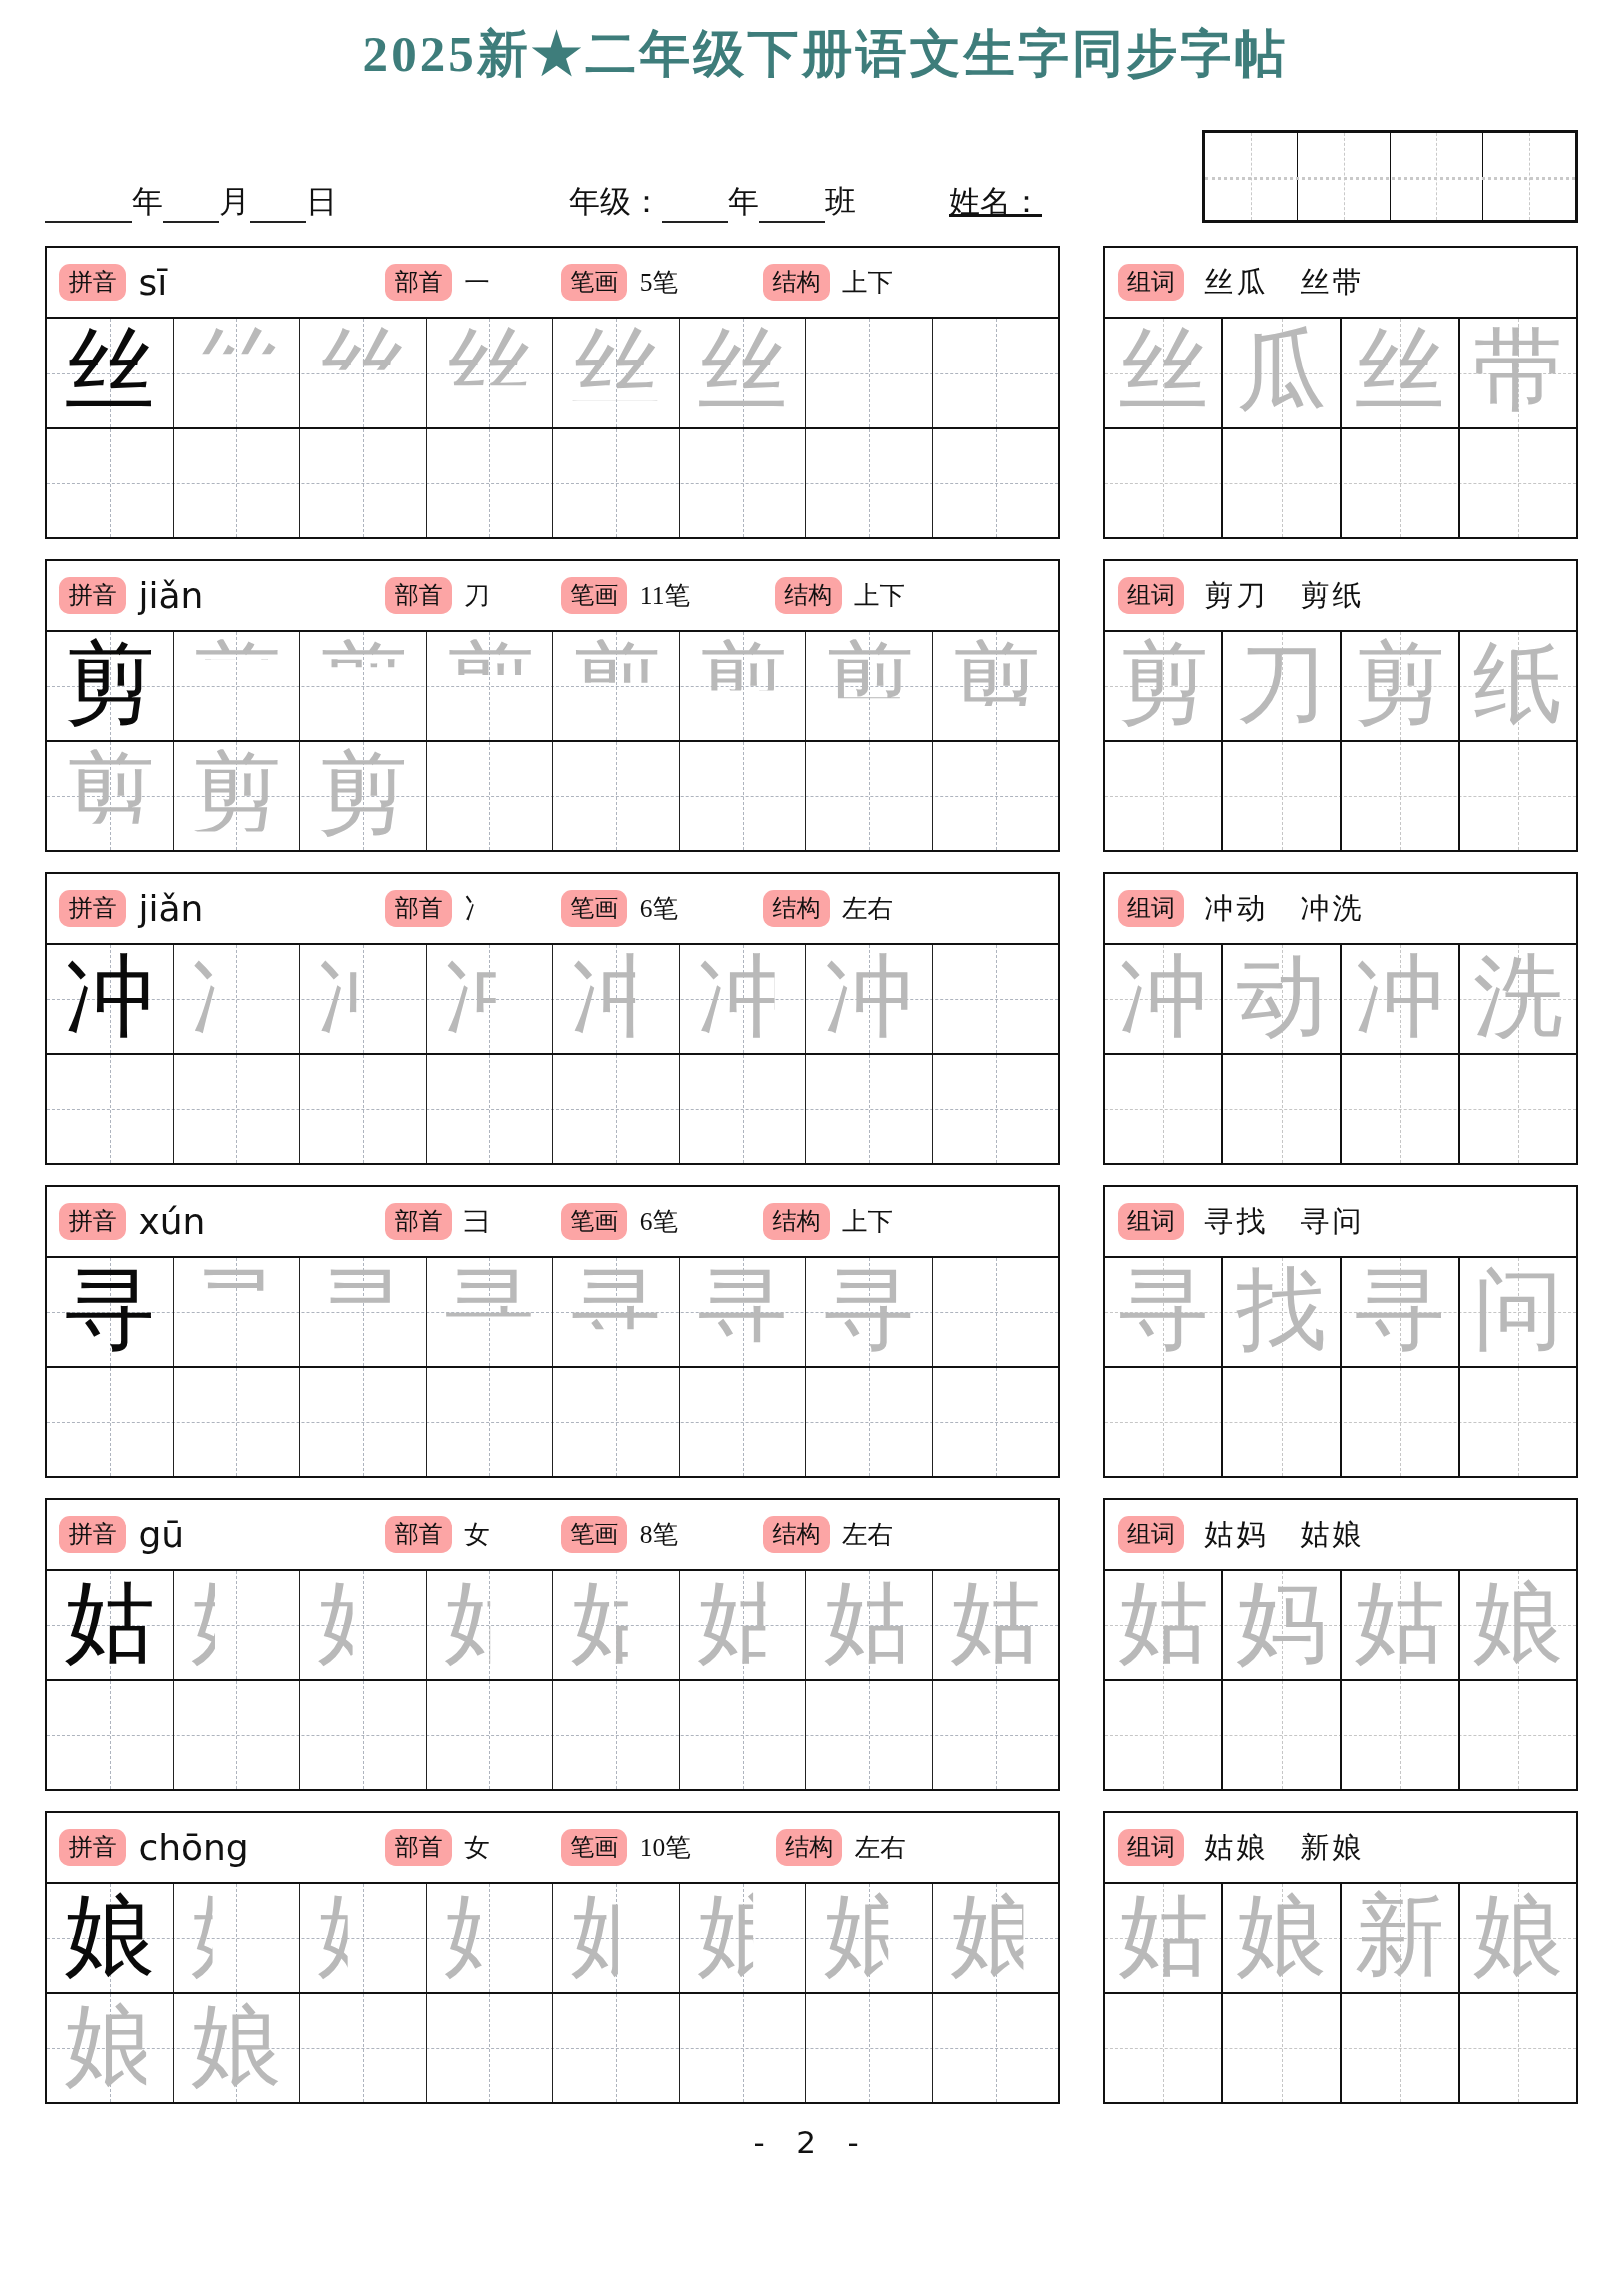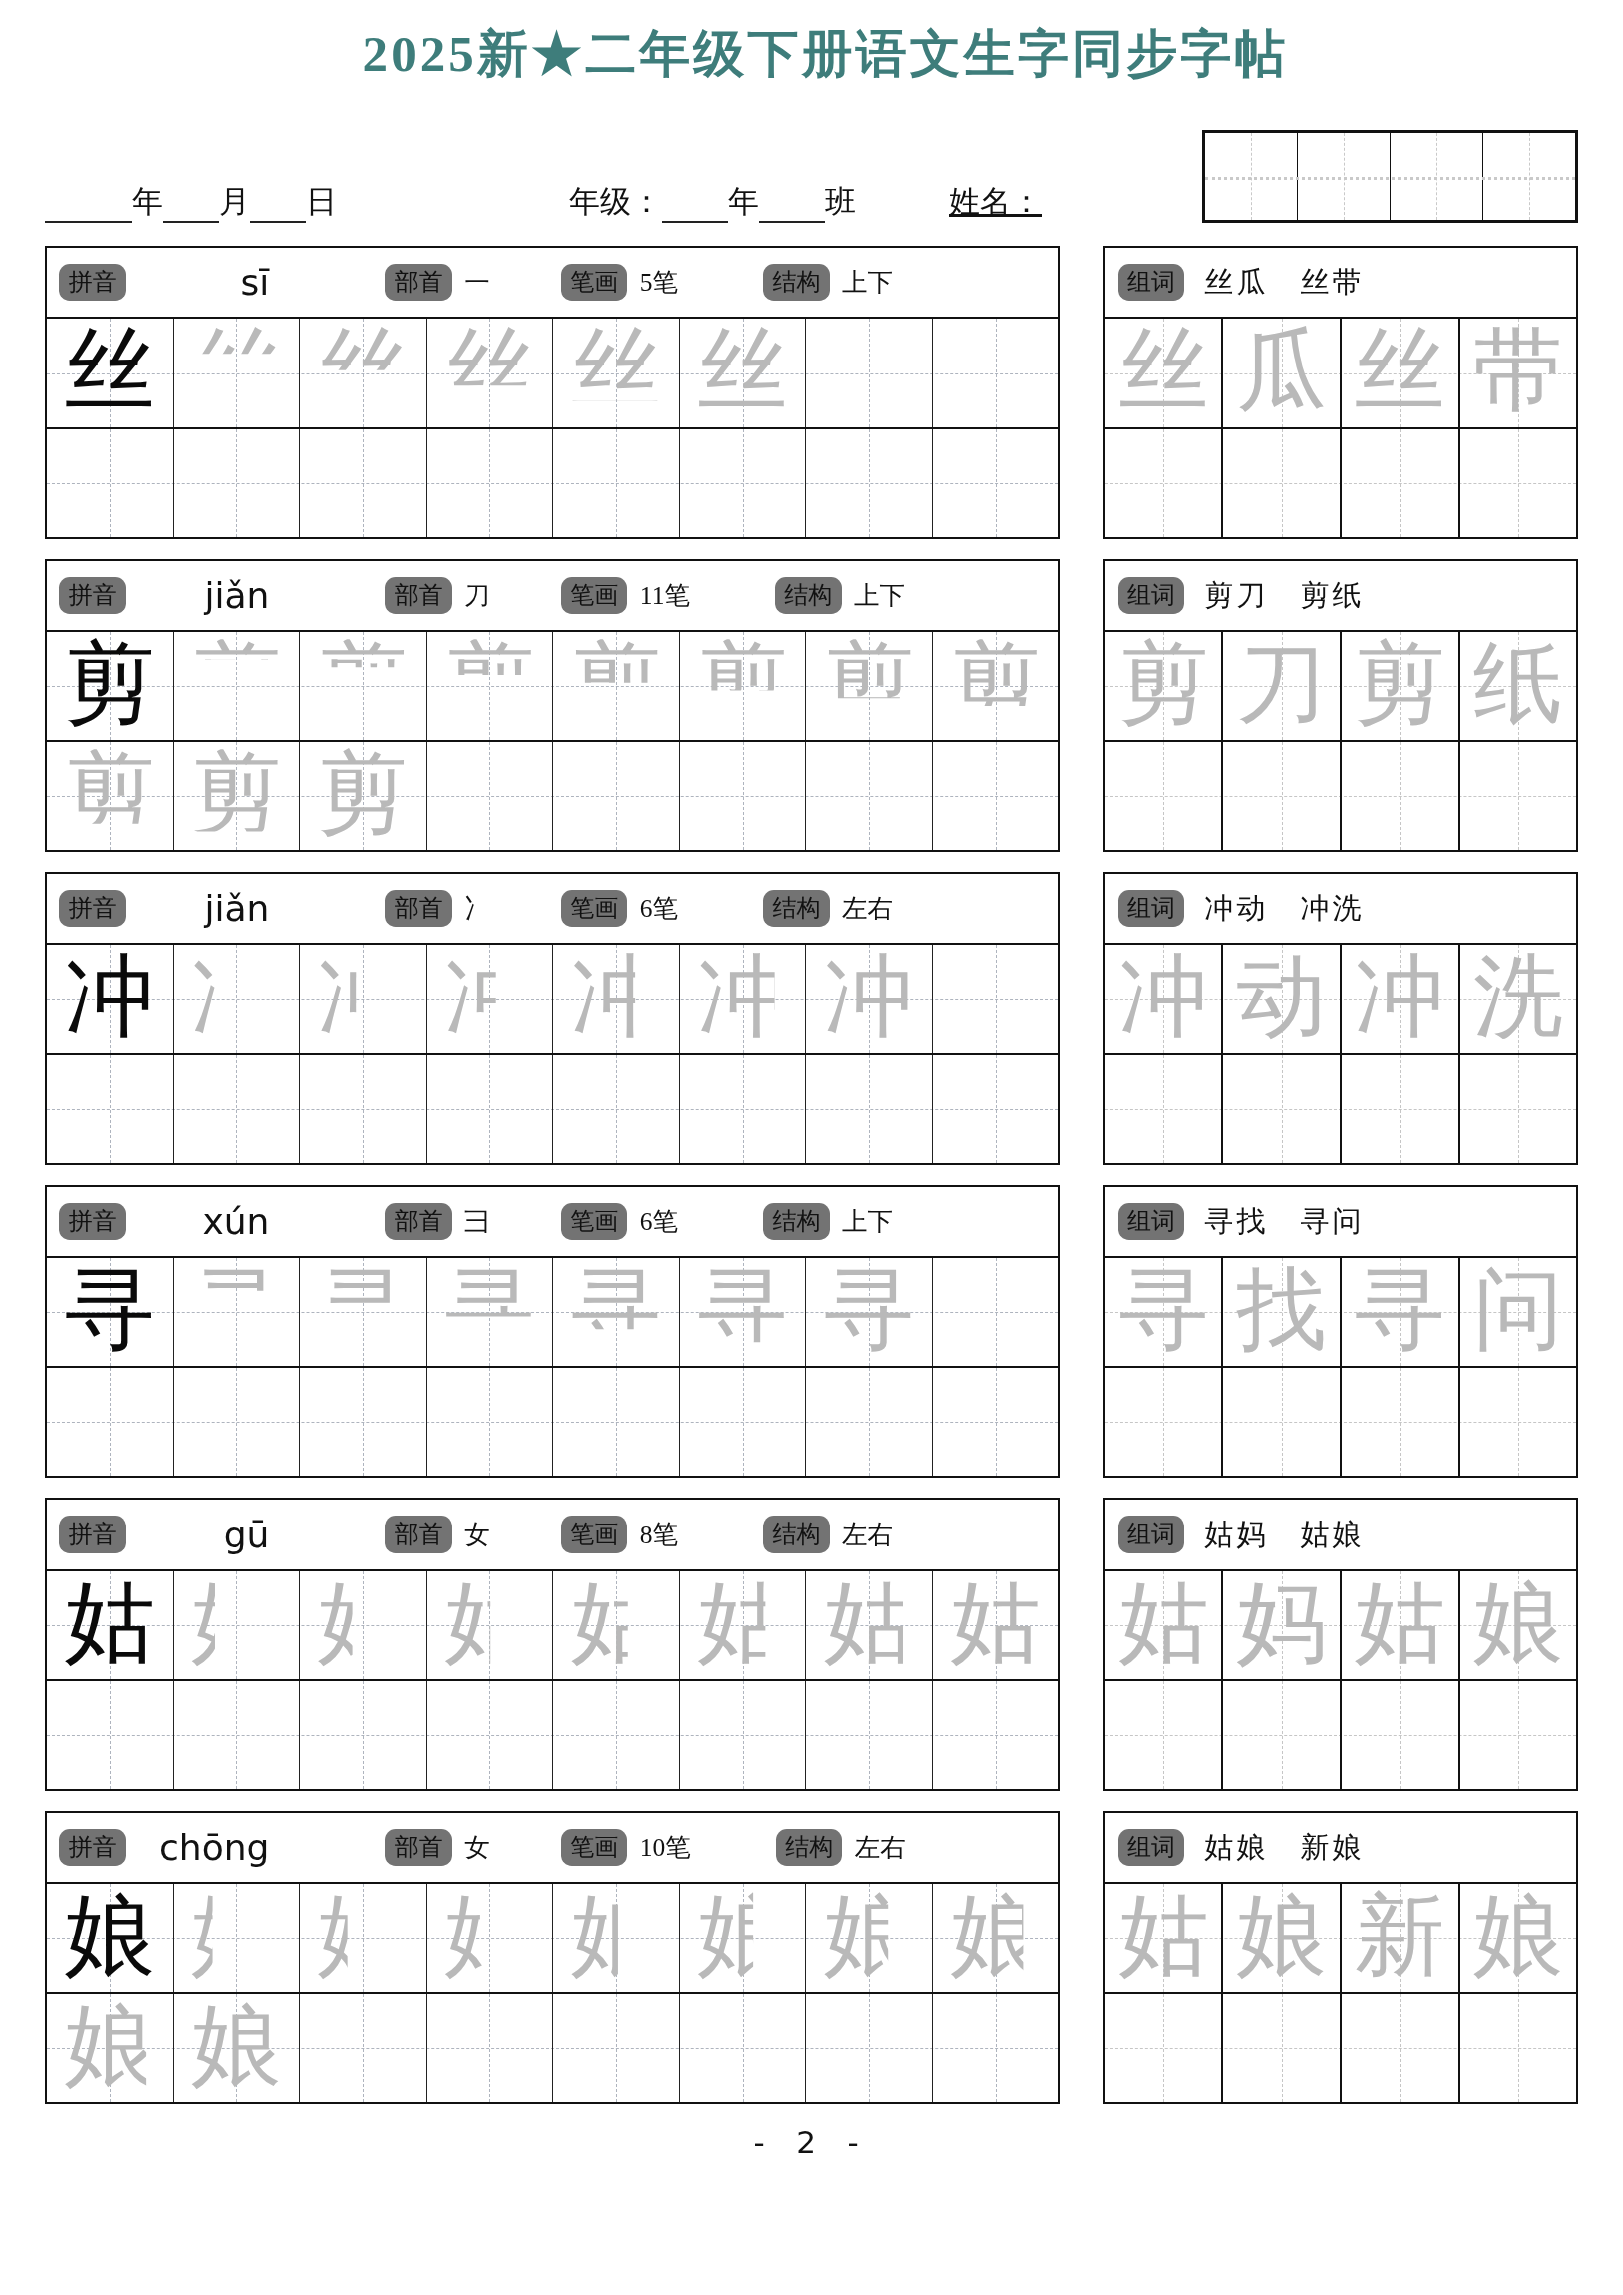--- a/index.html
+++ b/index.html
@@ -67,29 +67,29 @@
     width:475px;box-sizing:border-box;
     border:2.3px solid #111;background:#fff;
   }
   .box-header{
     height:71px;display:flex;align-items:center;
     border-bottom:2.3px solid #111;
     padding:0 12.4px;box-sizing:border-box;
     background:#fff;
   }
   .badge{
-    background:#737373;border-radius:10.8px;
+    background:#fca5a5;border-radius:10.8px;
     padding:4.6px 9.3px;
     font-size:24px;line-height:1.2;
     white-space:nowrap;
     color:#111;
   }
   .pinyin-val{
     font-family:"DejaVu Sans", sans-serif;
-    font-size:36px;margin-left:12.4px;min-width:131px;text-align:right;
+    font-size:36px;margin-left:12.4px;min-width:131px;
   }
   .meta-val{font-size:25.5px;margin-left:12.4px;}
   .hgap-radical{margin-left:116px;}
   .hgap-strokes{margin-left:71px;}
   .hgap-structure{margin-left:85px;}
   .words-line{font-size:29px;margin-left:20px;letter-spacing:3.1px;white-space:nowrap;}
   .words-space{display:inline-block;width:32px;}
   
   .pgrid{display:block;}
   .prow{position:relative;display:flex;height:108px;}

